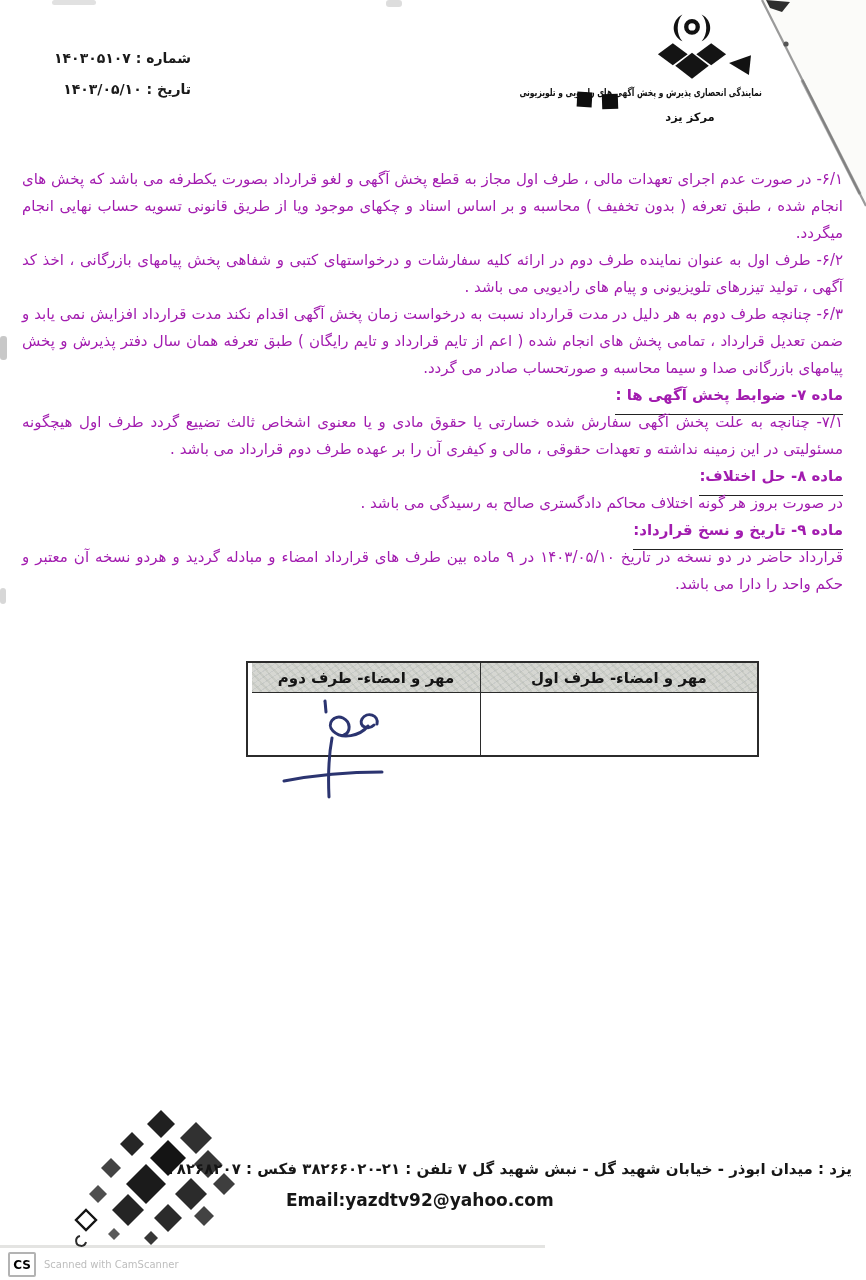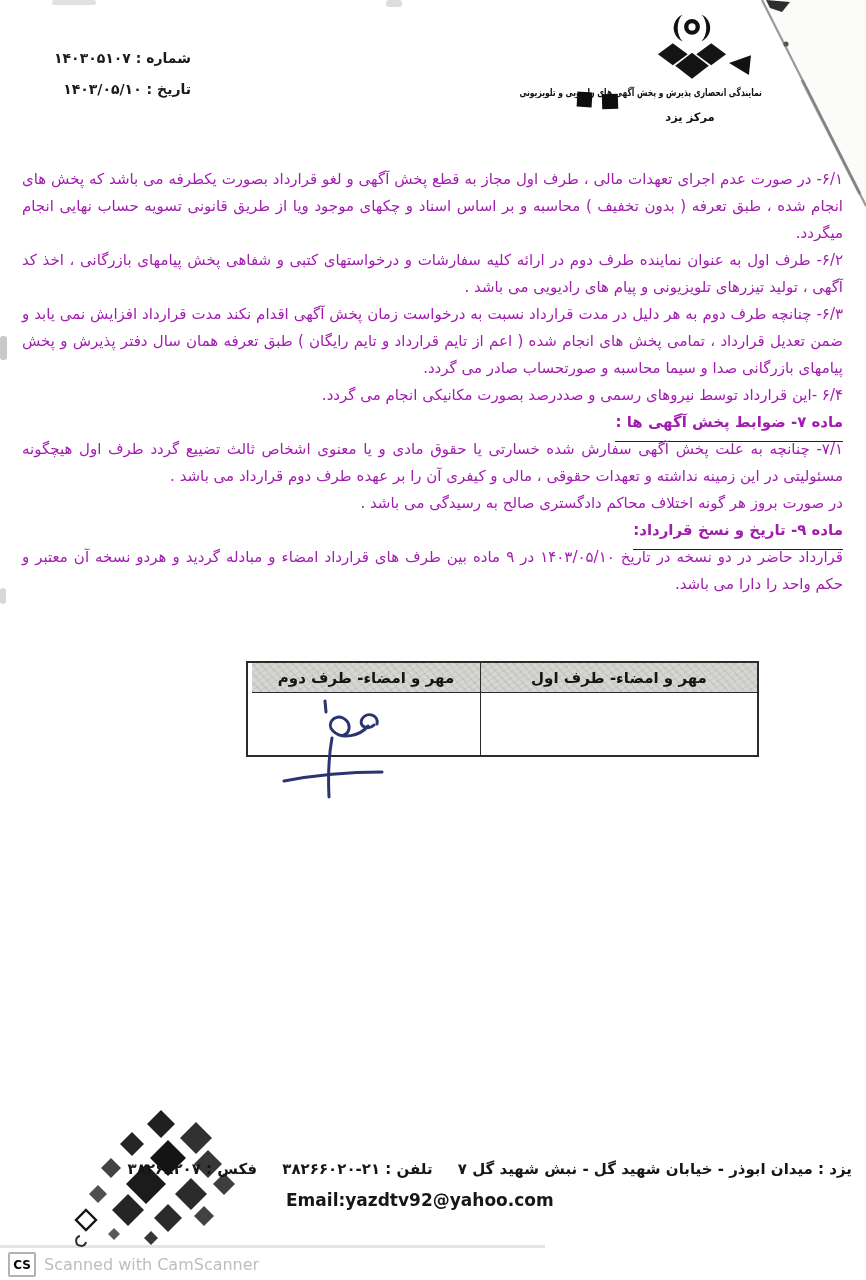--- a/index.html
+++ b/index.html
@@ -46,30 +46,30 @@
     background-image:
       repeating-linear-gradient(47deg, rgba(150,158,145,.20) 0 2px, transparent 2px 6px),
       repeating-linear-gradient(-33deg, rgba(120,132,148,.14) 0 1px, transparent 1px 5px);}
   .sig-body .sig-cell{height:62px;}
   .sig-cell.second{border-right:1.7px solid #2b2b2b;}
   .signature-svg{position:absolute; left:268px; top:694px; z-index:3;}
   
   .footer{position:absolute; top:1160px; right:14px; width:566px; direction:rtl;
     font-weight:bold; color:#161616;}
   .footer .addr-line{font-size:15px; text-align:right; white-space:nowrap;}
-  .footer .addr-line .seg{display:inline-block; margin-left:20px;}
+  .footer .addr-line .seg{display:inline-block; }
   .footer .addr-line .seg:last-child{margin-left:0;}
   .footer .email-line{margin-top:12px; font-size:17px; direction:ltr;}
   .stamp-svg{position:absolute; left:56px; top:1106px;}
   
   .camscanner{position:absolute; left:8px; top:1252px; display:flex; align-items:center; gap:8px;}
   .cs-box{width:24px; height:21px; border:2px solid #b3b3b3; border-radius:2px; color:#000000;
     font-size:12px; font-weight:bold; display:flex; align-items:center; justify-content:center;
     font-family:"DejaVu Sans", sans-serif;}
-  .cs-text{color:#bdbdbd; font-size:16px; font-family:"DejaVu Sans", sans-serif;}
+  .cs-text{color:#bdbdbd; font-size:10px; font-family:"DejaVu Sans", sans-serif;}
   
   .smudge{position:absolute; background:#9a9a9a; border-radius:3px; opacity:.55;}
   .smudge.a{left:0; top:336px; width:7px; height:24px;}
   .smudge.b{left:0; top:588px; width:6px; height:16px; opacity:.4;}
   .smudge.top1{left:52px; top:0; width:44px; height:5px; background:#d9d9d9; opacity:.8;}
   .smudge.top2{left:386px; top:0; width:16px; height:7px; background:#d4d4d4; opacity:.8;}
   .bottom-line{position:absolute; left:0; top:1245px; width:545px; height:3px; background:#e4e4e2;}
 </style>
 </head>
 <body>
@@ -106,23 +106,23 @@
   <div class="brand-line">نمایندگی انحصاری پذیرش و پخش آگهی های رادیویی و تلویزیونی</div>
   <div class="brand-center">مرکز یزد</div>
   <div class="reg-square sq1"></div>
   <div class="reg-square sq2"></div>
   <div class="tri-mark"></div>
 
   <div class="doc-body">
     <div class="block para">۶/۱- در صورت عدم اجرای تعهدات مالی ، طرف اول مجاز به قطع پخش آگهی و لغو قرارداد بصورت یکطرفه می باشد که پخش های انجام شده ، طبق تعرفه ( بدون تخفیف ) محاسبه و بر اساس اسناد و چکهای موجود ویا از طریق قانونی تسویه حساب نهایی انجام میگردد.</div>
     <div class="block para">۶/۲- طرف اول به عنوان نماینده طرف دوم در ارائه کلیه سفارشات و درخواستهای کتبی و شفاهی پخش پیامهای بازرگانی ، اخذ کد آگهی ، تولید تیزرهای تلویزیونی و پیام های رادیویی می باشد .</div>
     <div class="block para">۶/۳- چنانچه طرف دوم به هر دلیل در مدت قرارداد نسبت به درخواست زمان پخش آگهی اقدام نکند مدت قرارداد افزایش نمی یابد و ضمن تعدیل قرارداد ، تمامی پخش های انجام شده ( اعم از تایم قرارداد و تایم رایگان ) طبق تعرفه همان سال دفتر پذیرش و پخش پیامهای بازرگانی صدا و سیما محاسبه و صورتحساب صادر می گردد.</div>
-    <div class="block para">۶/۴ -این قرارداد توسط نیروهای رسمی و صددرصد بصورت مکانیکی انجام می گردد.</div>
     <div class="block heading"><span class="u">ماده ۷- ضوابط پخش آگهی ها :</span></div>
     <div class="block para">۷/۱- چنانچه به علت پخش آگهی سفارش شده خسارتی یا حقوق مادی و یا معنوی اشخاص ثالث تضییع گردد طرف اول هیچگونه مسئولیتی در این زمینه نداشته و تعهدات حقوقی ، مالی و کیفری آن را بر عهده طرف دوم قرارداد می باشد .</div>
+    <div class="block heading"><span class="u">ماده ۸- حل اختلاف:</span></div>
     <div class="block para">در صورت بروز هر گونه اختلاف محاکم دادگستری صالح به رسیدگی می باشد .</div>
     <div class="block heading"><span class="u">ماده ۹- تاریخ و نسخ قرارداد:</span></div>
     <div class="block para">قرارداد حاضر در دو نسخه در تاریخ ۱۴۰۳/۰۵/۱۰ در ۹ ماده بین طرف های قرارداد امضاء و مبادله گردید و هردو نسخه آن معتبر و حکم واحد را دارا می باشد.</div>
   </div>
 
   <div class="sig-table">
     <div class="sig-row sig-head">
       <div class="sig-cell first">مهر و امضاء- طرف اول</div>
       <div class="sig-cell second">مهر و امضاء- طرف دوم</div>
     </div>

